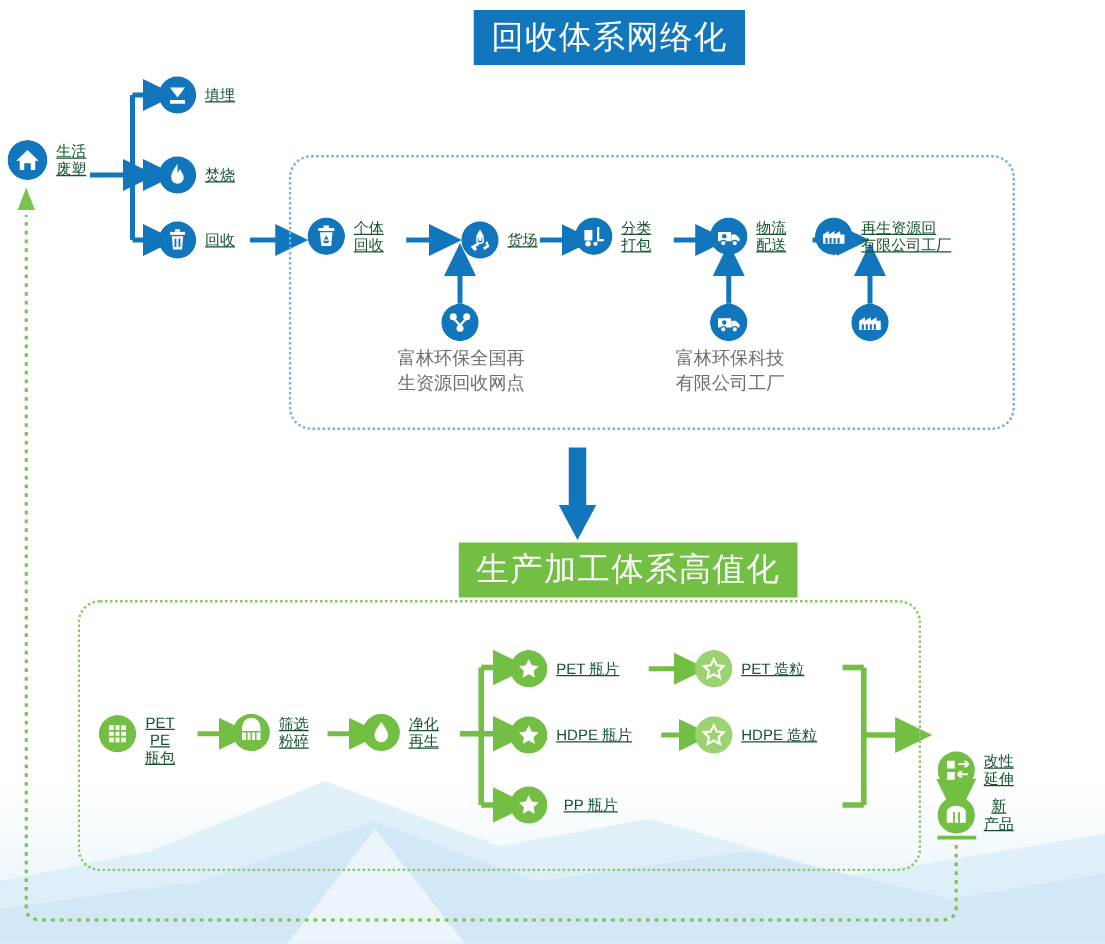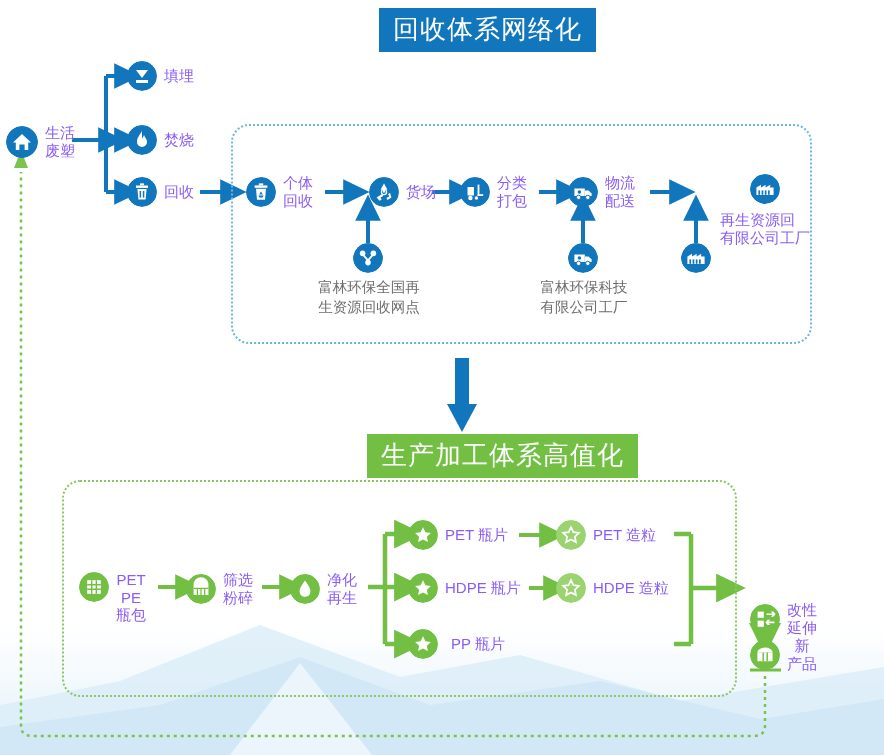--- a/index.html
+++ b/index.html
@@ -22,21 +22,21 @@
   .banner-blue{background:#1276bc;left:379px;top:8px;}
   .banner-green{background:#72bf44;left:367px;top:434px;}
 
   
   .box{position:absolute;border-radius:18px;}
   .box-blue{left:231px;top:124px;width:577px;height:216px;border:2px dotted #6fb5e2;}
   .box-green{left:62px;top:480px;width:671px;height:213px;border:2px dotted #8cc765;}
 
   
   .node{position:absolute;display:flex;align-items:center;gap:7px;white-space:nowrap;}
-  .node .lbl{font-size:15px;line-height:1.18;color:#8b5cf6;}
+  .node .lbl{font-size:12px;line-height:1.18;color:#14532d;text-decoration:underline;}
   .icon{width:30px;height:30px;border-radius:50%;flex:0 0 30px;display:block;}
   .icon.big{width:32px;height:32px;flex:0 0 32px;}
 
   
   .caption{position:absolute;font-size:14.5px;line-height:1.35;color:#6d6d6d;text-align:center;white-space:nowrap;}
 
   .stack-lbl{display:flex;flex-direction:column;}
 </style>
 </head>
 <body>
@@ -132,21 +132,21 @@
 </svg>
 
 <div class="stage">
 
   <div class="banner banner-blue">回收体系网络化</div>
   <div class="banner banner-green">生产加工体系高值化</div>
 
   <div class="box box-blue"></div>
   <div class="box box-green"></div>
 
-  <div class="node" style="left:6px;top:124px;">
+  <div class="node" style="left:6px;top:112px;">
     <svg class="icon big" viewBox="0 0 32 32">
       <circle cx="16" cy="16" r="16" fill="#1276bc"></circle>
       <path d="M16 8 L25 16.5 L22.2 16.5 L22.2 24 L18.6 24 L18.6 18.6 L13.4 18.6 L13.4 24 L9.8 24 L9.8 16.5 L7 16.5 Z" fill="#fff"></path>
     </svg>
     <span class="lbl stack-lbl">
       <span>生活</span>
       <span>废塑</span>
     </span>
   </div>
 
@@ -227,21 +227,21 @@
       <circle cx="10.6" cy="20.4" r="2.2" fill="#fff" stroke="#1276bc" stroke-width="1"></circle>
       <circle cx="19.8" cy="20.4" r="2.2" fill="#fff" stroke="#1276bc" stroke-width="1"></circle>
       <circle cx="11.4" cy="15" r="1.8" fill="#1276bc"></circle>
     </svg>
     <span class="lbl stack-lbl">
       <span>物流</span>
       <span>配送</span>
     </span>
   </div>
 
-  <div class="node" style="left:720px;top:174px;flex-direction:column;">
+  <div class="node" style="left:652px;top:174px;">
     <svg class="icon" viewBox="0 0 30 30">
       <circle cx="15" cy="15" r="15" fill="#1276bc"></circle>
       <path d="M6.4 13.6 l4.6-2.8 v2.8 l4.6-2.8 v2.8 l4.6-2.8 v2.8 h3.4 v7.4 h-17.2 Z" fill="#fff"></path>
       <g fill="#1276bc">
         <rect x="8.4" y="16.4" width="1.7" height="4.4"></rect>
         <rect x="11.6" y="16.4" width="1.7" height="4.4"></rect>
         <rect x="14.8" y="16.4" width="1.7" height="4.4"></rect>
         <rect x="18" y="16.4" width="1.7" height="4.4"></rect>
       </g>
     </svg>

